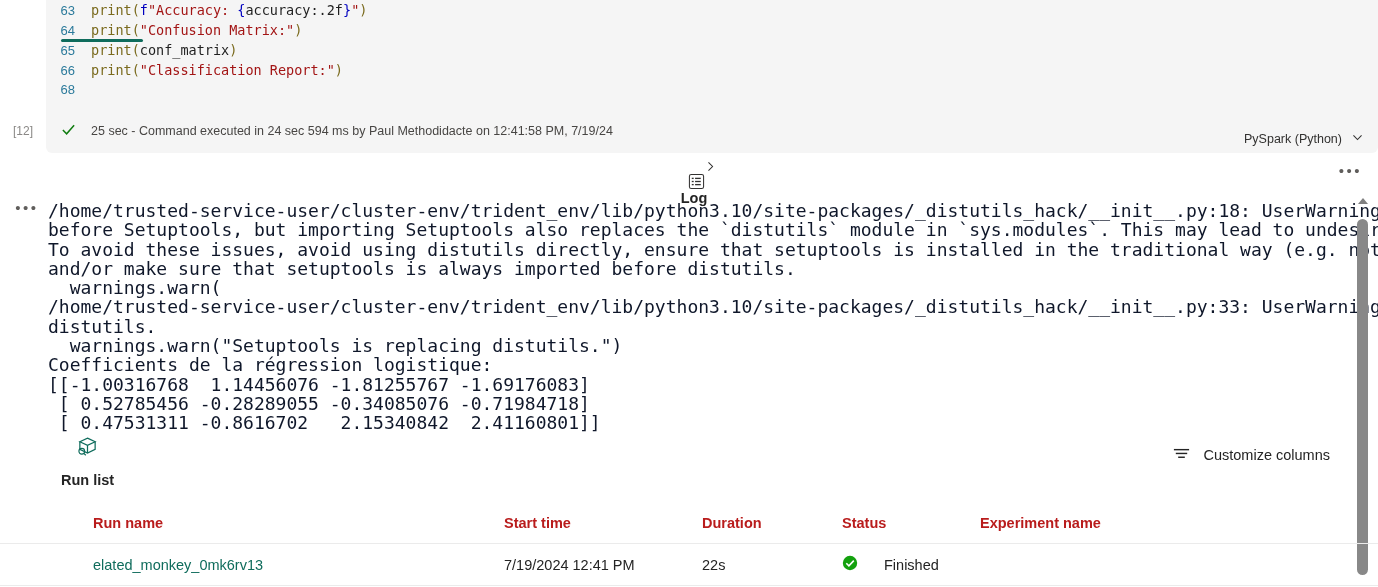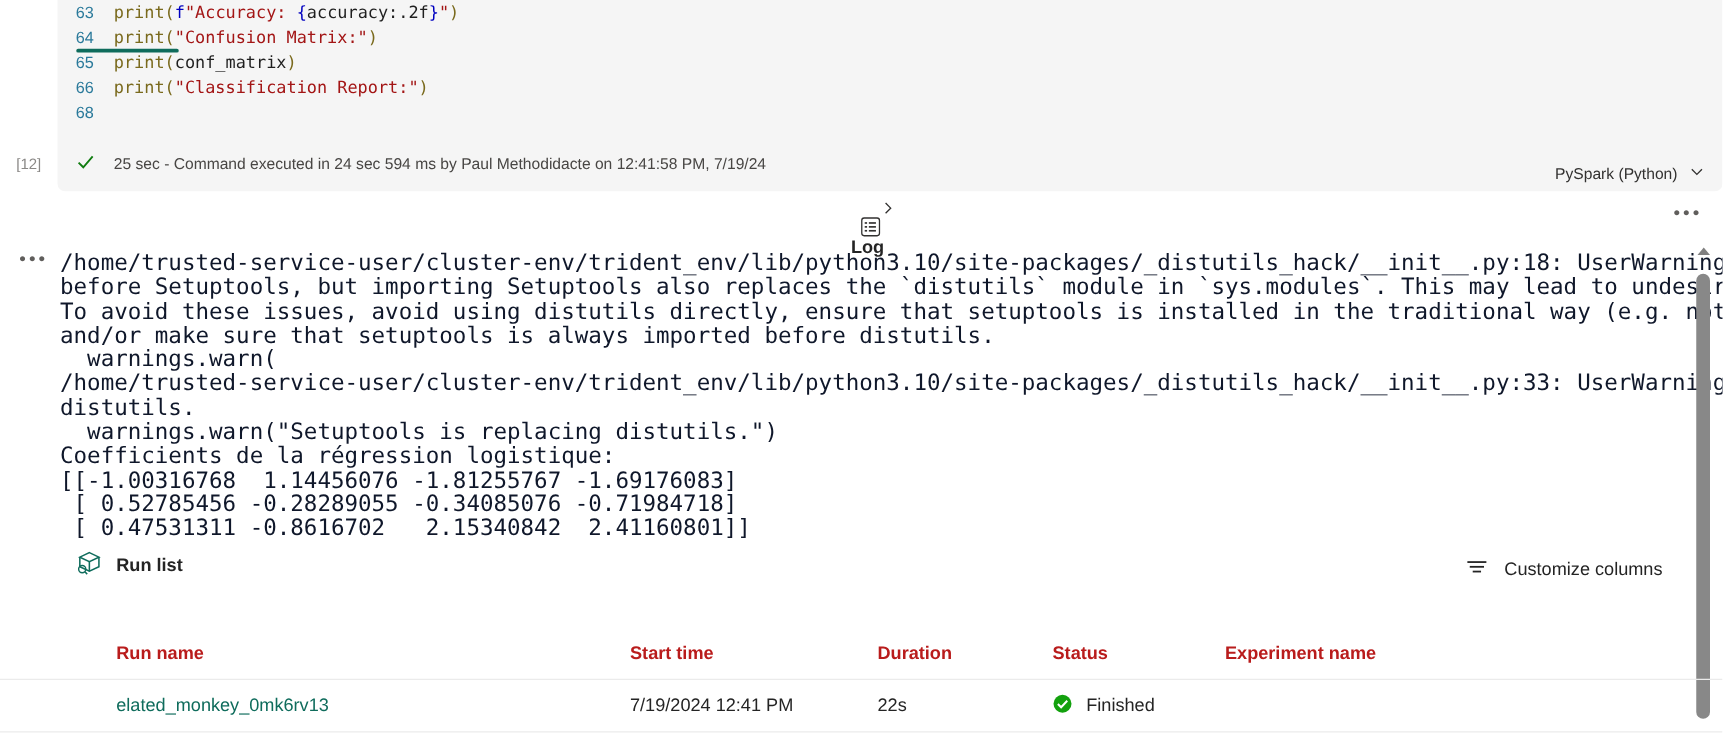--- a/index.html
+++ b/index.html
@@ -92,21 +92,21 @@
     position: absolute; top: 21px; left: 1px; width: 11px; height: 356px;
     background: #888888; border-radius: 6px;
   }
 
   
   .tabs-row { position: absolute; left: 0; top: 436px; right: 0; height: 44px; }
   .tab {
     position: absolute; display: flex; align-items: center; gap: 11px; height: 34px;
     cursor: pointer;
   }
-  .tab-runlist { left: 61px; top: 0; }
+  .tab-runlist { left: 61px; top: 0; flex-direction: column; }
   .tab-runcomp { left: 168px; top: 0; }
   .tab-label { font-size: 14.5px; color: #242424; }
   .tab-runlist .tab-label { font-weight: bold; }
   .tab-runcomp .tab-label { font-weight: normal; color: #323130; }
   .tab-underline {
     position: absolute; left: 61px; top: 39px; width: 82px; height: 3px;
     background: #0f6c5c; border-radius: 2px;
   }
   .cust-cols {
     position: absolute; right: 48px; top: 444px;
@@ -119,21 +119,21 @@
   .trow { display: flex; align-items: center; height: 42px; border-bottom: 1px solid #ebebeb; }
   .thead .cell { font-size: 14.5px; font-weight: bold; color: #b91c1c; }
   .tbody .cell { font-size: 14.5px; color: #242424; }
   .cell { flex: none; padding-left: 0; overflow: hidden; white-space: nowrap; }
   .c-name   { width: 411px; margin-left: 93px; }
   .c-start  { width: 198px; }
   .c-dur    { width: 140px; }
   .c-status { width: 138px; }
   .c-exp    { width: 330px; }
   .link { color: #0f6c5c; }
-  .status-cell { display: flex; align-items: center; gap: 11px; }
+  .status-cell { display: flex; align-items: center; gap: 26px; }
 </style>
 </head>
 <body>
 
 <div id="root">
 
   <div class="cell-wrap">
     <div class="exec-count">[12]</div>
     <div class="cell-body">
       <div class="code-area" id="code-area">

